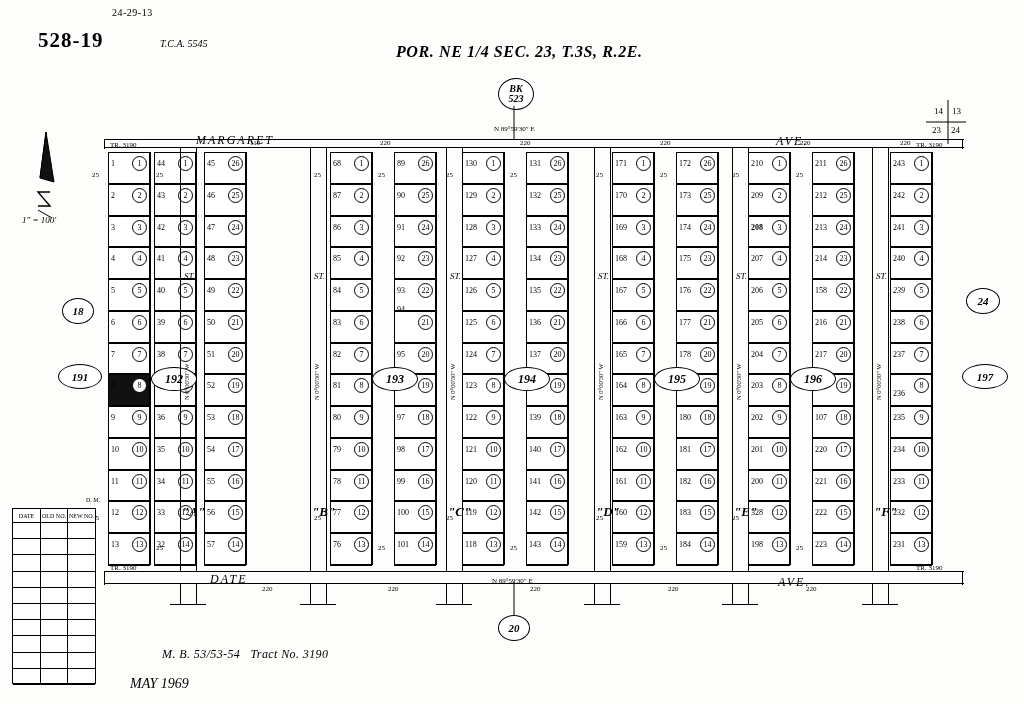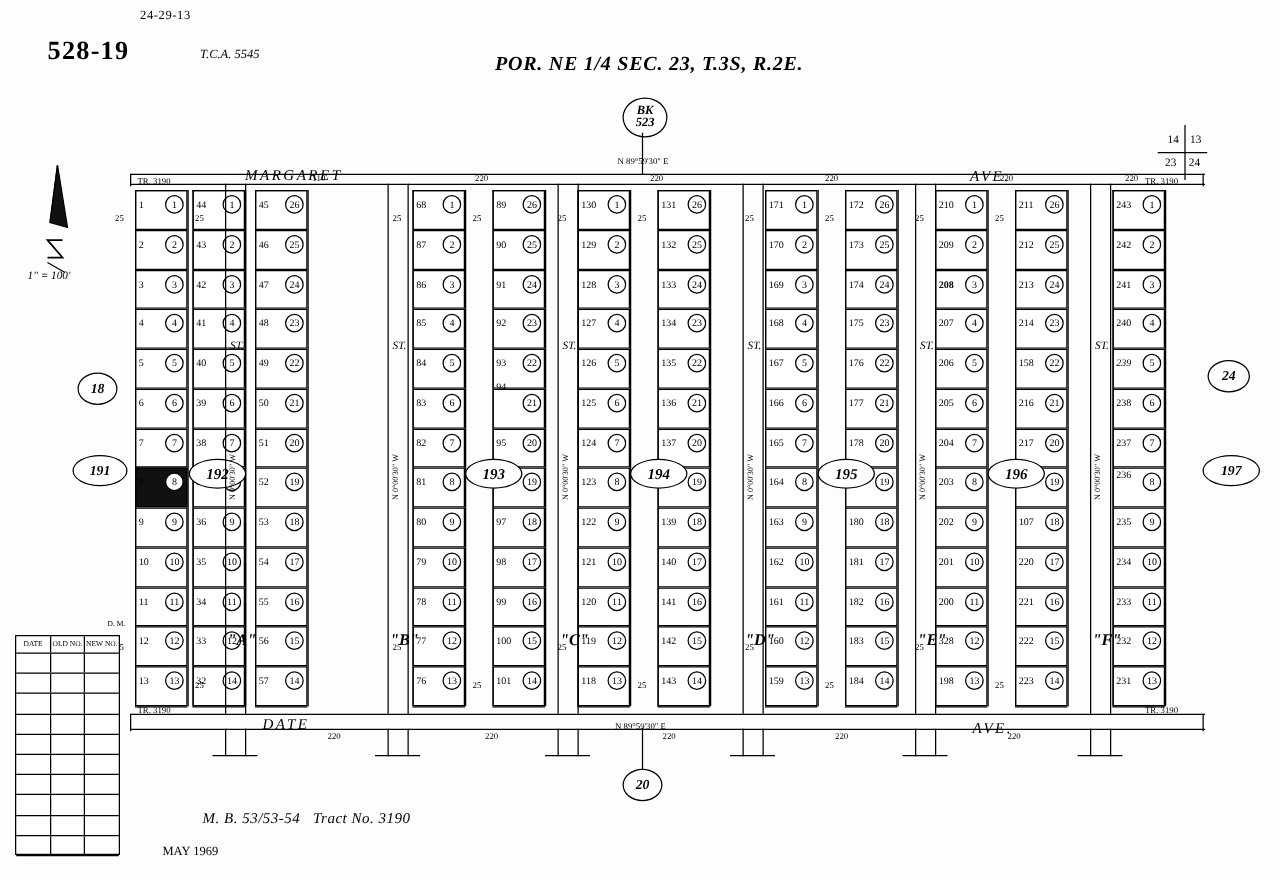--- a/index.html
+++ b/index.html
@@ -177,21 +177,22 @@
 
   
   .foot-mb {
     left: 162px; top: 648px;
     font-size: 12px;
     font-style: italic;
     letter-spacing: 0.4px;
   }
   .foot-may {
     left: 130px; top: 677px;
-    font-size: 10px;
+    font-size: 14px;
+    font-style: italic;
   }
   .foot-assessor {
     left: 836px; top: 668px;
     font-size: 9.5px;
     font-style: italic;
     line-height: 1.3;
     text-align: left;
   }
   .corner-nums {
     position: absolute;
@@ -780,21 +781,21 @@
       <div class="lotrow" style="left: 890px; top: 279.077px; width: 42px; height: 31.7692px;"></div>
       <div class="lotnum" style="left: 893px; top: 286.077px; font-style: italic;">239</div>
       <div class="circnum" style="left: 914px; top: 283.077px;">5</div>
       <div class="lotrow" style="left: 890px; top: 310.846px; width: 42px; height: 31.7692px;"></div>
       <div class="lotnum" style="left: 893px; top: 317.846px;">238</div>
       <div class="circnum" style="left: 914px; top: 314.846px;">6</div>
       <div class="lotrow" style="left: 890px; top: 342.615px; width: 42px; height: 31.7692px;"></div>
       <div class="lotnum" style="left: 893px; top: 349.615px;">237</div>
       <div class="circnum" style="left: 914px; top: 346.615px;">7</div>
       <div class="lotrow" style="left: 890px; top: 374.385px; width: 42px; height: 31.7692px;"></div>
-      <div class="lotnum" style="left: 893px; top: 375px;">236</div>
+      <div class="lotnum" style="left: 893px; top: 389px;">236</div>
       <div class="circnum" style="left: 914px; top: 378.385px;">8</div>
       <div class="lotrow" style="left: 890px; top: 406.154px; width: 42px; height: 31.7692px;"></div>
       <div class="lotnum" style="left: 893px; top: 413.154px;">235</div>
       <div class="circnum" style="left: 914px; top: 410.154px;">9</div>
       <div class="lotrow" style="left: 890px; top: 437.923px; width: 42px; height: 31.7692px;"></div>
       <div class="lotnum" style="left: 893px; top: 444.923px;">234</div>
       <div class="circnum" style="left: 914px; top: 441.923px;">10</div>
       <div class="lotrow" style="left: 890px; top: 469.692px; width: 42px; height: 31.7692px;"></div>
       <div class="lotnum" style="left: 893px; top: 476.692px;">233</div>
       <div class="circnum" style="left: 914px; top: 473.692px;">11</div>

